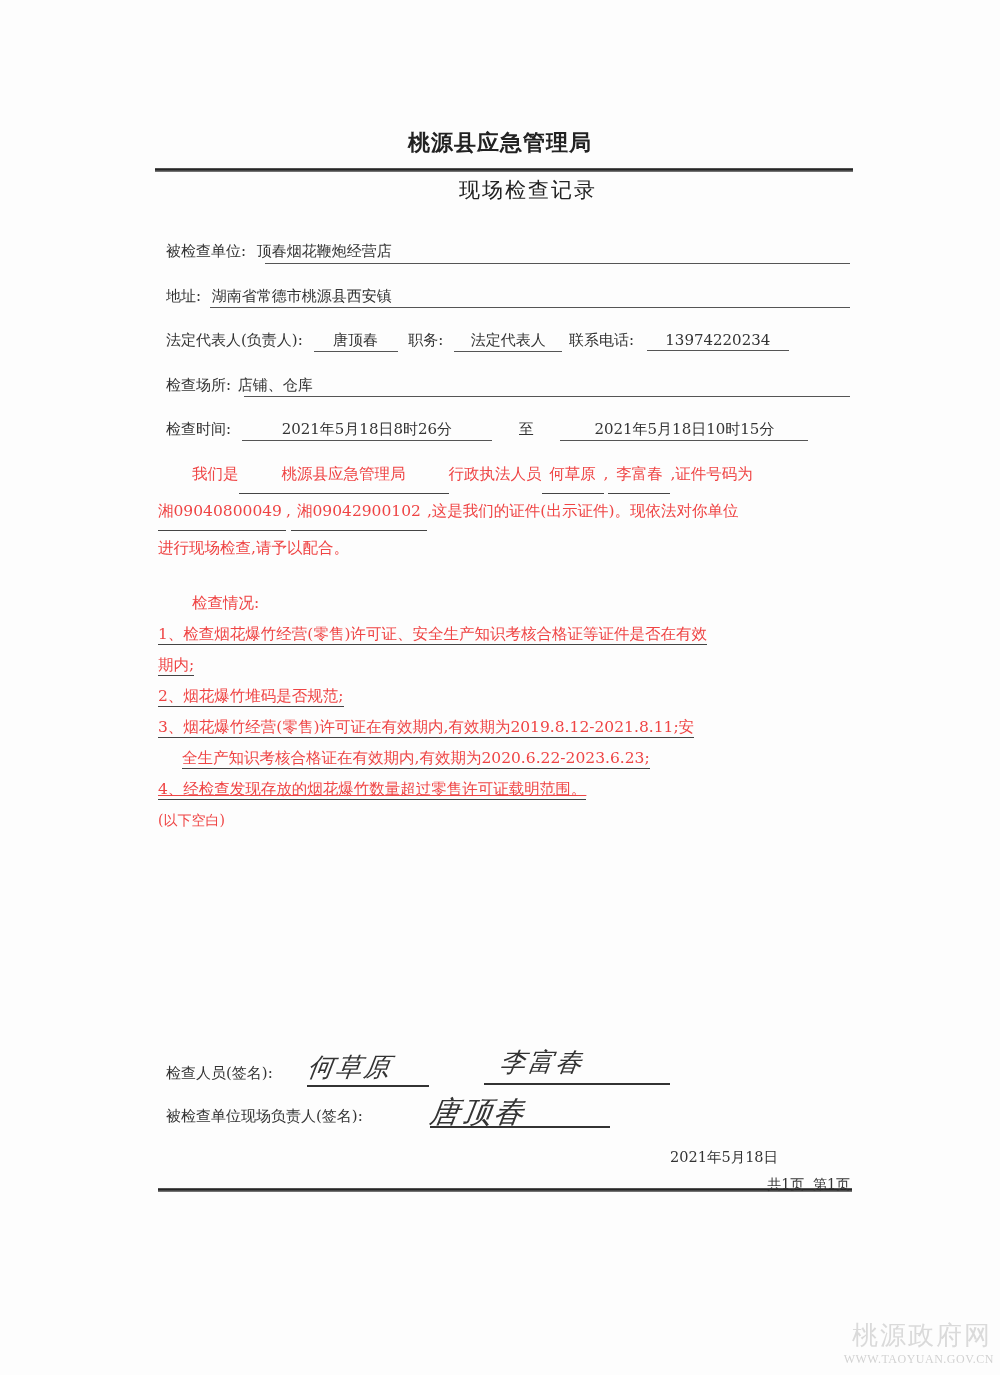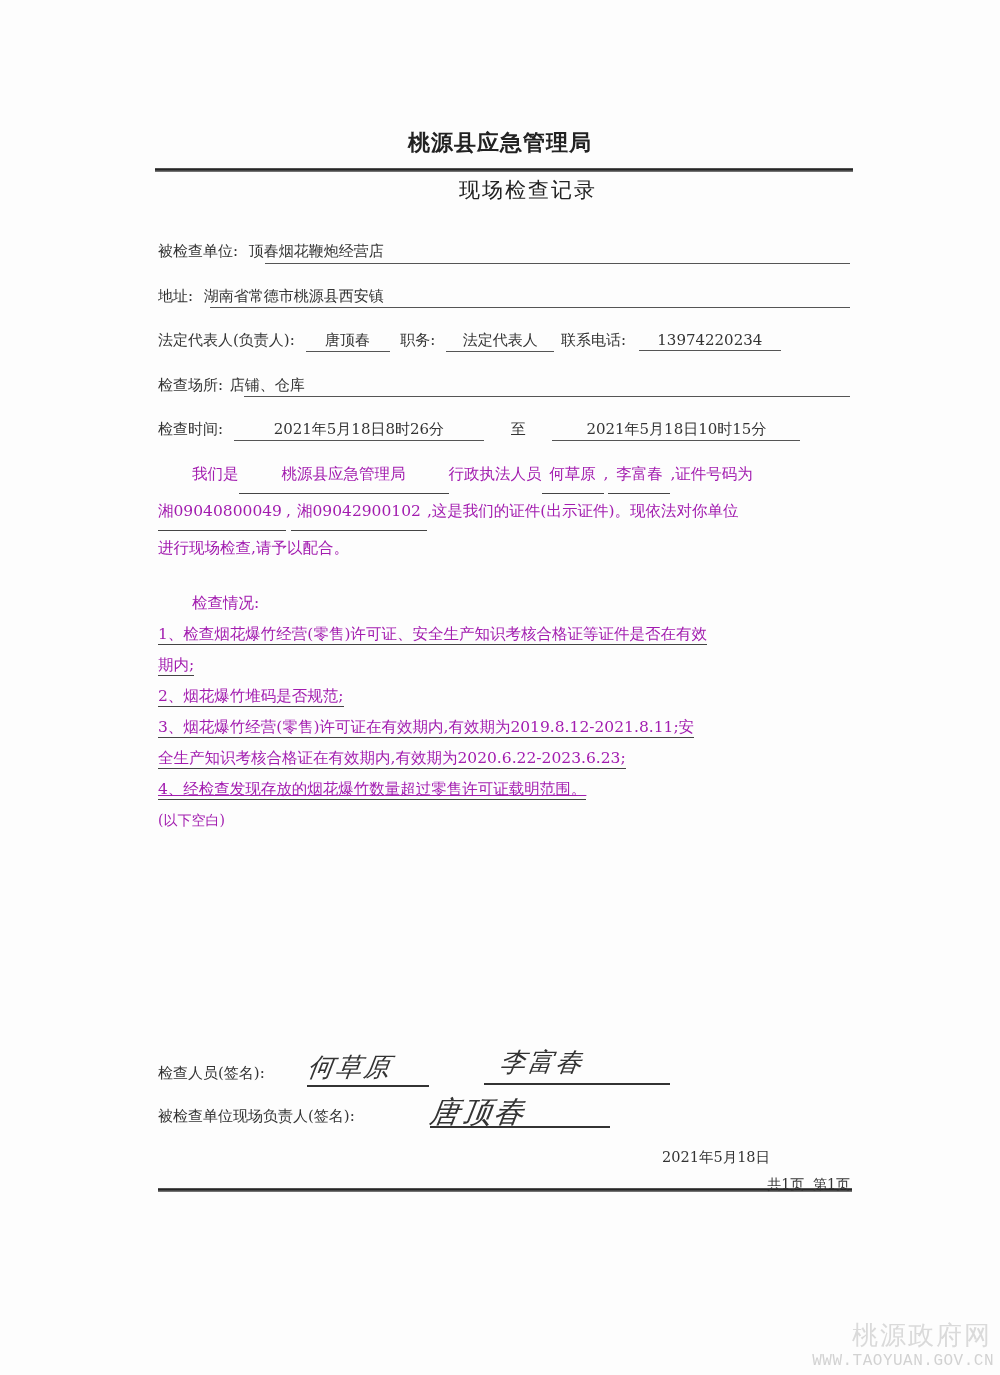--- a/index.html
+++ b/index.html
@@ -10,31 +10,31 @@
   .abs { position: absolute; }
   .title {
     left: 0; width: 1000px; top: 128px; text-align: center;
     font-family: "DejaVu Sans", "Liberation Sans", sans-serif; font-weight: bold; font-size: 22px; color: #222; letter-spacing: 1px;
   }
   .rule-top { left: 155px; width: 698px; top: 168px; height: 4px; background: linear-gradient(#666, #222 40%, #888); }
   .subtitle {
     left: 0; width: 1000px; top: 176px; text-align: center;
     font-family: "DejaVu Sans", "Liberation Sans", sans-serif; font-size: 21px; color: #222; letter-spacing: 2px; padding-left: 28px;
   }
-  .row { font-size: 15px; color: #333; white-space: nowrap; }
+  .row { font-size: 15px; color: #333; white-space: nowrap; margin-left: 8px; }
   .label { display: inline-block; }
   .fill { display: inline-block; border-bottom: 1px solid #555; padding: 0 6px 1px 6px; }
   .line-long { position: absolute; border-bottom: 1px solid #555; height: 0; }
-  .para { font-size: 15.5px; color: #a21caf; line-height: 35px; }
+  .para { font-size: 15.5px; color: #ef4444; line-height: 35px; }
   .uline { border-bottom: 1px solid #444; padding-bottom: 1px; }
   .sig-line { position: absolute; border-bottom: 2px solid #333; height: 0; }
   .sig { position: absolute; font-family: "DejaVu Serif", serif; font-style: italic; font-size: 26px; color: #333; transform: skewX(-8deg); letter-spacing: 2px; }
   .rule-bottom { left: 158px; width: 694px; top: 1188px; height: 4px; background: linear-gradient(#666, #222 40%, #888); }
   .watermark-cn { right: 8px; top: 1318px; font-family: "DejaVu Serif", serif; font-size: 26px; color: #dadada; letter-spacing: 2px; }
-  .watermark-en { right: 6px; top: 1352px; font-family: Liberation Mono, monospace; font-size: 16px; color: #d2d2d2; letter-spacing: 0.5px; }
+  .watermark-en { right: 6px; top: 1352px; font-family: Liberation Serif, serif; font-size: 12px; color: #d2d2d2; letter-spacing: 0.5px; }
 </style>
 </head>
 <body>
 
 <div class="abs title">桃源县应急管理局</div>
 <div class="abs rule-top"></div>
 <div class="abs subtitle">现场检查记录</div>
 
 <div class="abs row" style="left:158px; top:242px;">
   <span class="label">被检查单位:</span>
@@ -81,21 +81,21 @@
     <span>进行现场检查,请予以配合。</span>
   </div>
 </div>
 
 <div class="abs para" style="left:158px; top:588px; width:700px; line-height:31px;">
   <div style="padding-left:34px;">检查情况:</div>
   <div style="white-space:nowrap;"><span class="uline">1、检查烟花爆竹经营(零售)许可证、安全生产知识考核合格证等证件是否在有效</span></div>
   <div style="white-space:nowrap;"><span class="uline">期内;</span></div>
   <div style="white-space:nowrap;"><span class="uline">2、烟花爆竹堆码是否规范;</span></div>
   <div style="white-space:nowrap;"><span class="uline">3、烟花爆竹经营(零售)许可证在有效期内,有效期为2019.8.12-2021.8.11;安</span></div>
-  <div style="white-space:nowrap;"><span class="uline">全生产知识考核合格证在有效期内,有效期为2020.6.22-2023.6.23;</span></div>
+  <div style="white-space:nowrap;margin-left:24px;"><span class="uline">全生产知识考核合格证在有效期内,有效期为2020.6.22-2023.6.23;</span></div>
   <div style="white-space:nowrap;text-decoration:underline;"><span class="uline">4、经检查发现存放的烟花爆竹数量超过零售许可证载明范围。</span></div>
   <div style="font-size:14px; line-height:30px;">(以下空白)</div>
 </div>
 
 <div class="abs row" style="left:158px; top:1064px;">检查人员(签名):</div>
 <div class="sig" style="left:308px; top:1050px;">何草原</div>
 <div class="sig-line" style="left:307px; width:122px; top:1085px;"></div>
 <div class="sig" style="left:500px; top:1045px;">李富春</div>
 <div class="sig-line" style="left:484px; width:186px; top:1083px;"></div>
 

